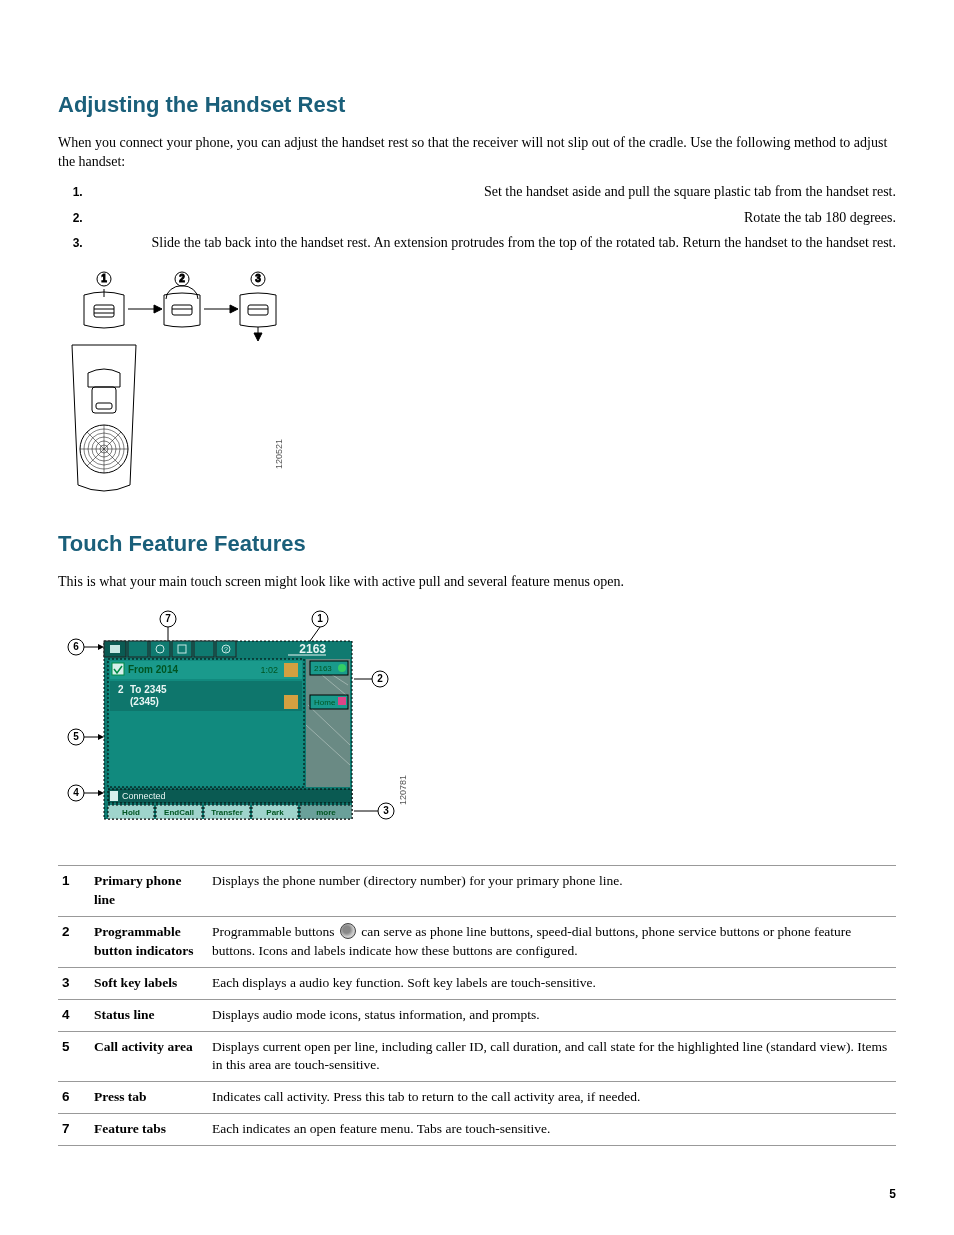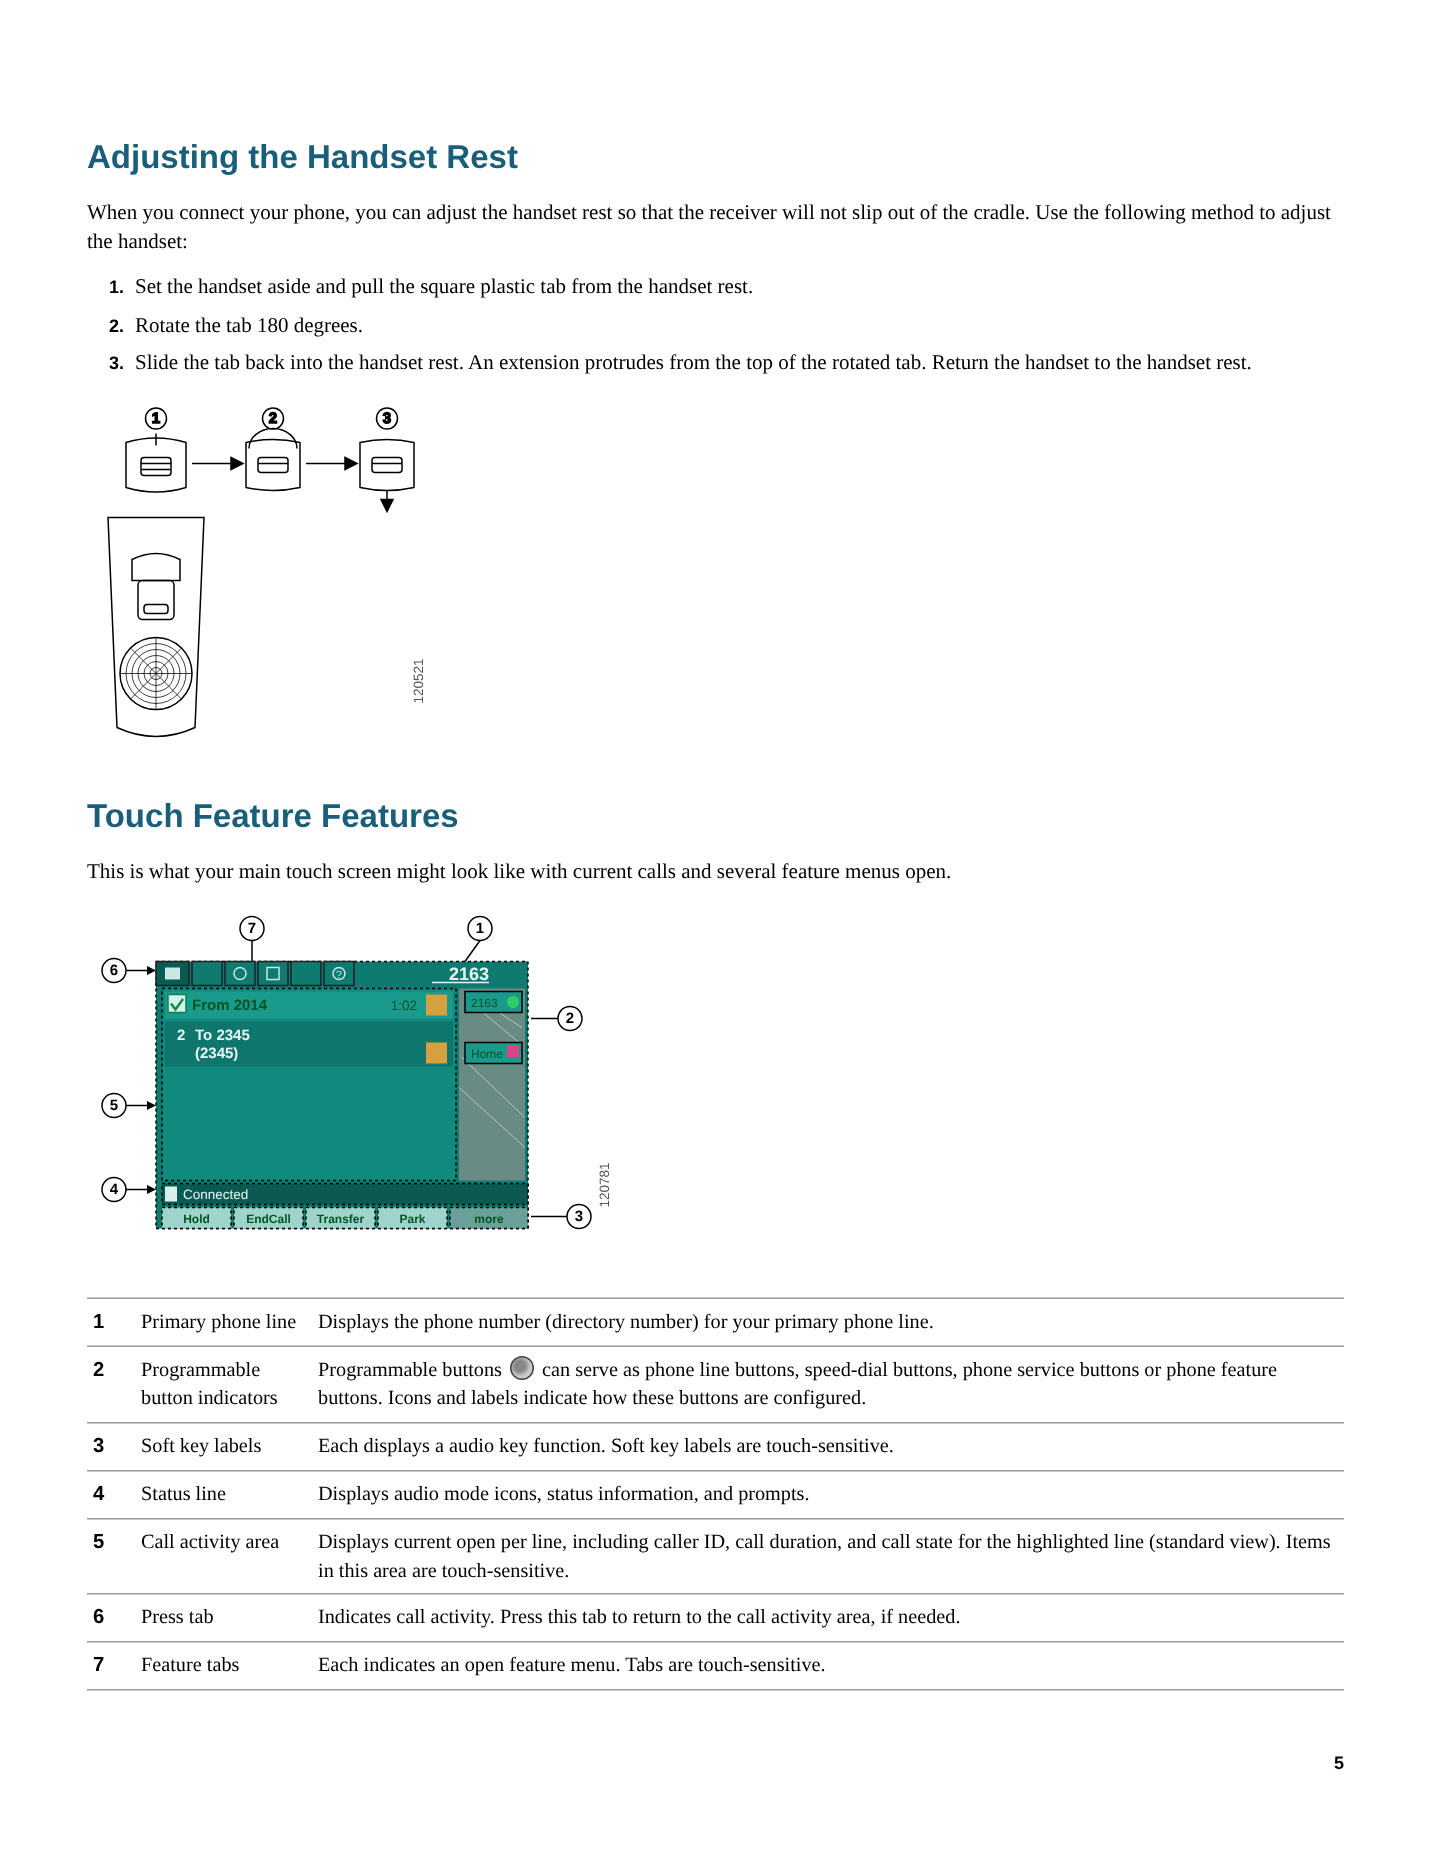--- a/index.html
+++ b/index.html
@@ -14,21 +14,21 @@
   }
   h2 {
     font-family: Arial, Helvetica, sans-serif;
     font-size: 22px;
     font-weight: bold;
     color: #1a5f7a;
     margin: 30px 0 12px 0;
   }
   h2.first { }
   p.intro { margin: 12px 0 10px 0; }
-  ol.steps { margin: 8px 0 16px 0; padding-left: 28px; }
+  ol.steps { margin: 8px 0 16px 0; padding-left: 28px; text-align: right; }
   ol.steps li { margin-bottom: 6px; padding-left: 4px; }
   ol.steps li::marker { font-family: Arial, sans-serif; font-weight: bold; font-size: 12px; }
   .figure { margin: 14px 0 30px 0; }
   .figure svg { display: block; }
   table.feat {
     border-collapse: collapse;
     width: 100%;
     margin-top: 16px;
     font-size: 13.5px;
   }
@@ -37,21 +37,21 @@
     border-bottom: 1px solid #999;
     padding: 6px 6px 6px 4px;
     vertical-align: top;
     text-align: left;
   }
   table.feat td.num {
     font-family: Arial, sans-serif;
     font-weight: bold;
     width: 22px;
   }
-  table.feat td.label { width: 108px; }
+  table.feat td.label { width: 108px; font-weight: bold; }
   .inline-icon {
     display: inline-block;
     width: 14px; height: 14px;
     border: 1px solid #444;
     border-radius: 50%;
     background: radial-gradient(circle at 40% 40%, #888 30%, #ccc 60%);
     vertical-align: -3px;
     margin: 0 2px;
   }
   .pagenum {
@@ -135,21 +135,21 @@
           <line x1="46" y1="156" x2="46" y2="204"></line>
       <line x1="29" y1="163" x2="63" y2="197"></line>
           <line x1="63" y1="163" x2="29" y2="197"></line>
     </g>
   </g>
   <text class="sideid" x="224" y="200" transform="rotate(-90 224 200)">120521</text>
 </svg>
 </div>
 
 <h2>Touch Feature Features</h2>
-<p class="intro">This is what your main touch screen might look like with current calls and several feature menus open.</p>
+<p class="intro">This is what your main touch screen might look like with active pull and several feature menus open.</p>
 
 <div class="figure">
 <svg width="360" height="230" viewBox="0 0 360 230">
 
   <g font-family="Arial" font-weight="bold" font-size="10" fill="#000">
     <circle cx="110" cy="14" r="8" fill="none" stroke="#000"></circle>
         <text x="110" y="17" text-anchor="middle">7</text>
     <line x1="110" y1="22" x2="110" y2="36" stroke="#000"></line>
     <circle cx="262" cy="14" r="8" fill="none" stroke="#000"></circle>
         <text x="262" y="17" text-anchor="middle">1</text>

